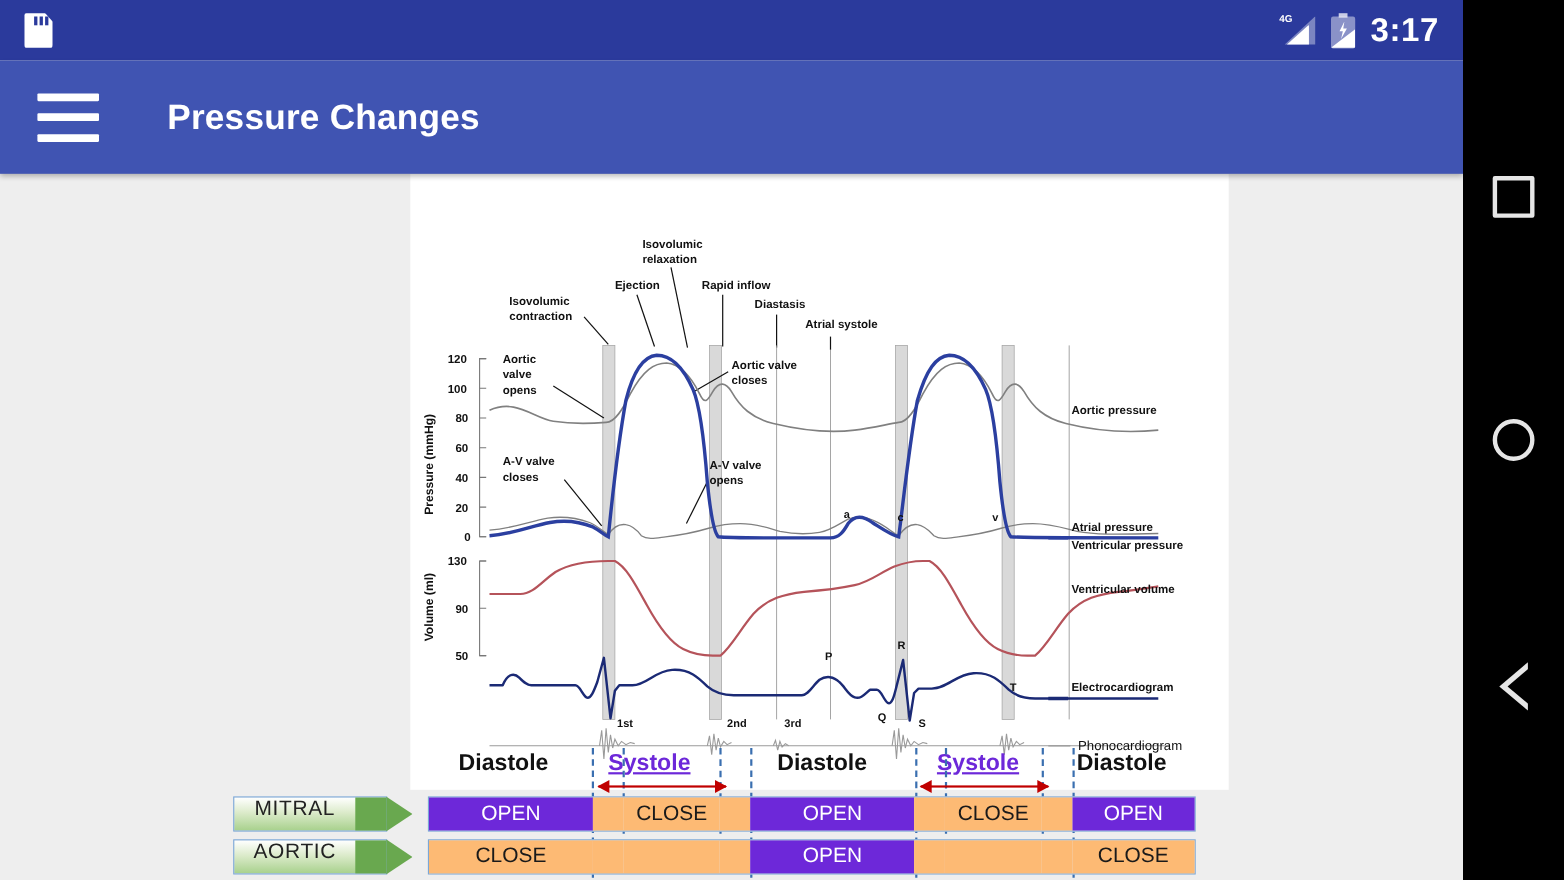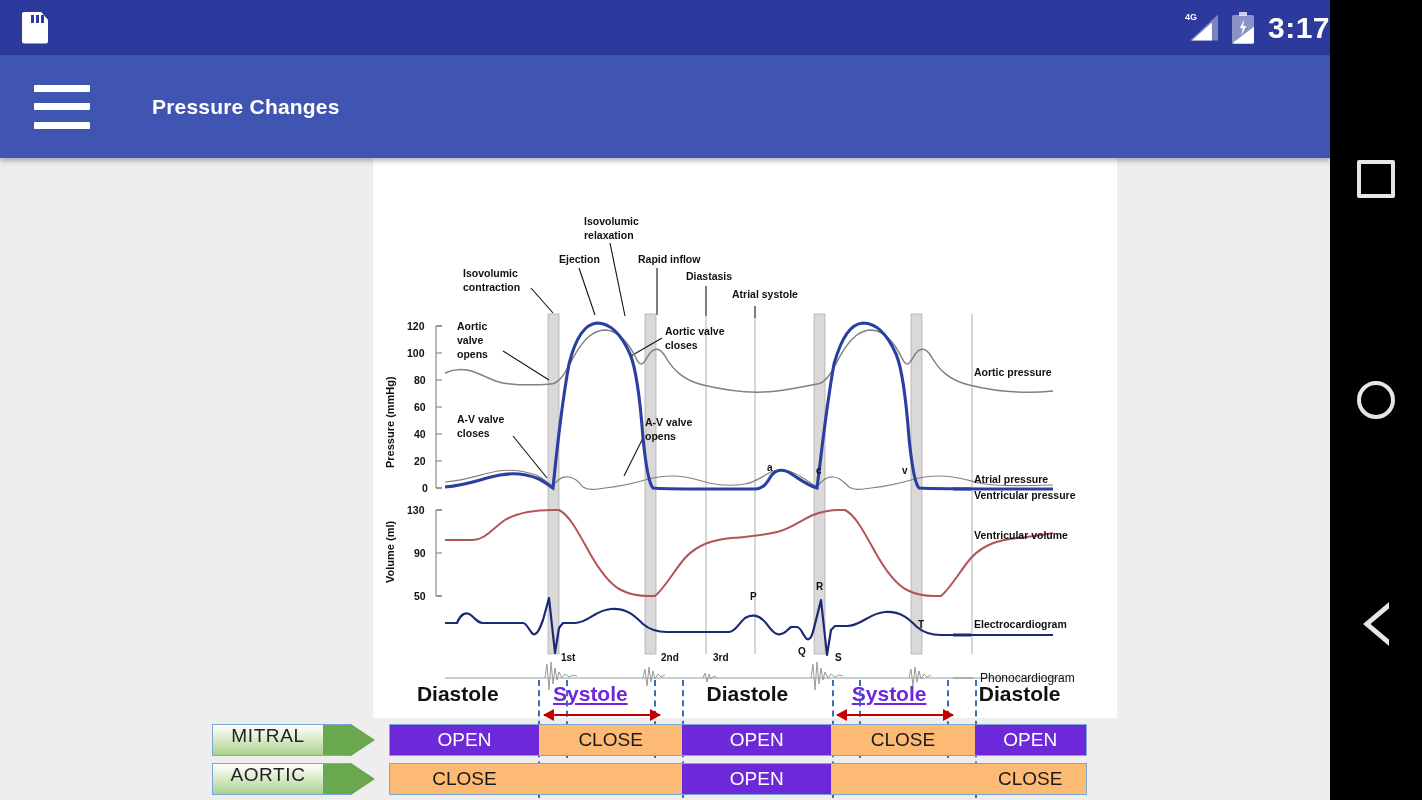--- a/index.html
+++ b/index.html
@@ -14,21 +14,21 @@
   
   #phone { position: absolute; left: 0; top: 0; width: 1330px; height: 800px; background: #eeeeee; }
 
   
   #statusbar {
     position: absolute; left: 0; top: 0; width: 1330px; height: 55px;
     background: #2b3a9c;
     display: flex; align-items: center;
   }
   #statusbar .sb-left { display:flex; align-items:center; padding-left: 22px; }
-  #statusbar .sb-right { margin-left:auto; display:flex; align-items:center; gap: 14px;}
+  #statusbar .sb-right { margin-left:auto; display:flex; align-items:center; padding-right: 22px; gap: 14px;}
   .sdcard { width: 26px; height: 32px; position: relative; }
   .sdcard .body {
     position:absolute; left:0; top:0; width:26px; height:32px; background:#fff;
     border-radius: 2px 2px 3px 3px;
     clip-path: polygon(0 0, 72% 0, 100% 26%, 100% 100%, 0 100%);
   }
   .sdcard .pins { position:absolute; right:4px; top:3px; display:flex; gap:2px; }
   .sdcard .pins i { display:block; width:3px; height:8px; background:#2b3a9c; }
   .signal { position: relative; width: 34px; height: 30px; }
   .signal .tri-bg {
@@ -55,21 +55,21 @@
   
   #appbar {
     position: absolute; left: 0; top: 55px; width: 1330px; height: 103px;
     background: #4054b2;
     display: flex; align-items: center;
     box-shadow: 0 3px 5px rgba(0,0,0,0.28);
     z-index: 5;
   }
   #menu-btn { width: 56px; height: 44px; margin-left: 34px; display:flex; flex-direction:column; justify-content:space-between; cursor:pointer; }
   #menu-btn span { display:block; width:56px; height:7px; background:#fff; border-radius:1px; }
-  #appbar .title { color:#fff; font-size:21px; font-weight:bold; margin-left: 62px; letter-spacing:0.2px; }
+  #appbar .title { color:#fff; font-size:32px; font-weight:bold; margin-left: 62px; letter-spacing:0.2px; }
 
   
   #content { position:absolute; left:0; top:158px; width:1330px; height:642px; background:#eeeeee; }
 
   
   #image-card {
     position:absolute; left:373px; top:0px; width:744px; height:560px;
     background:#ffffff;
   }
 

